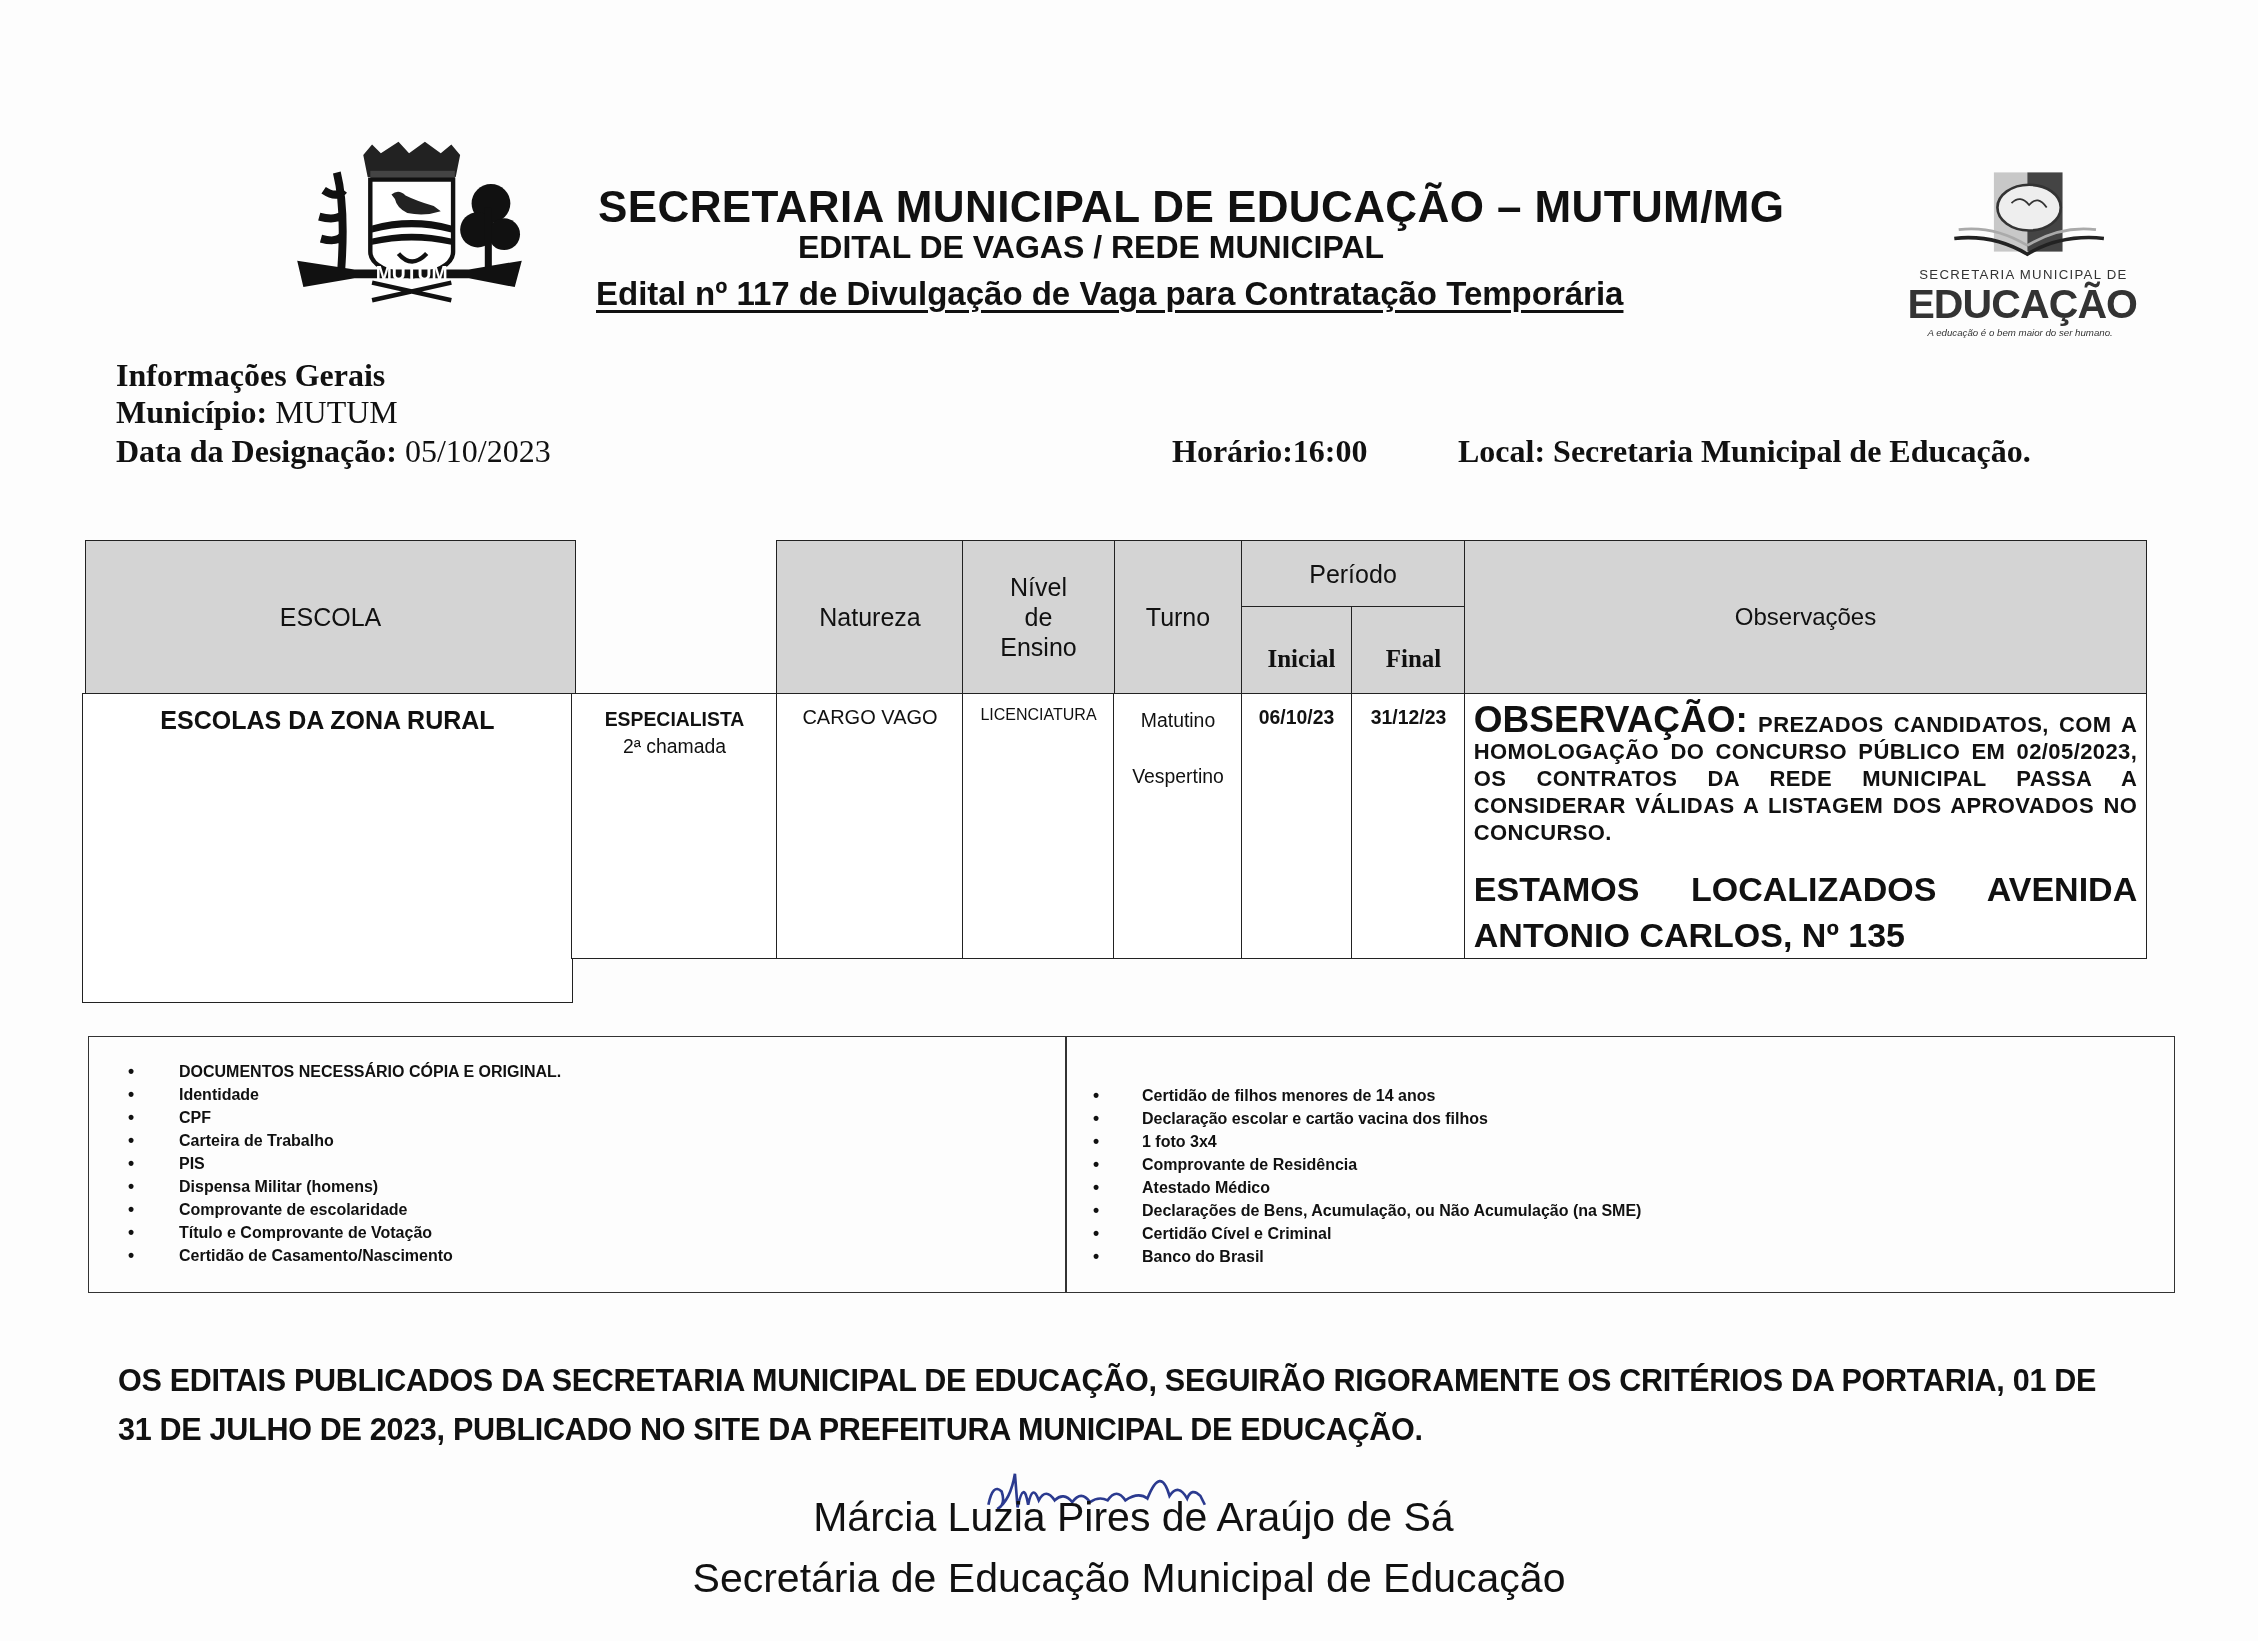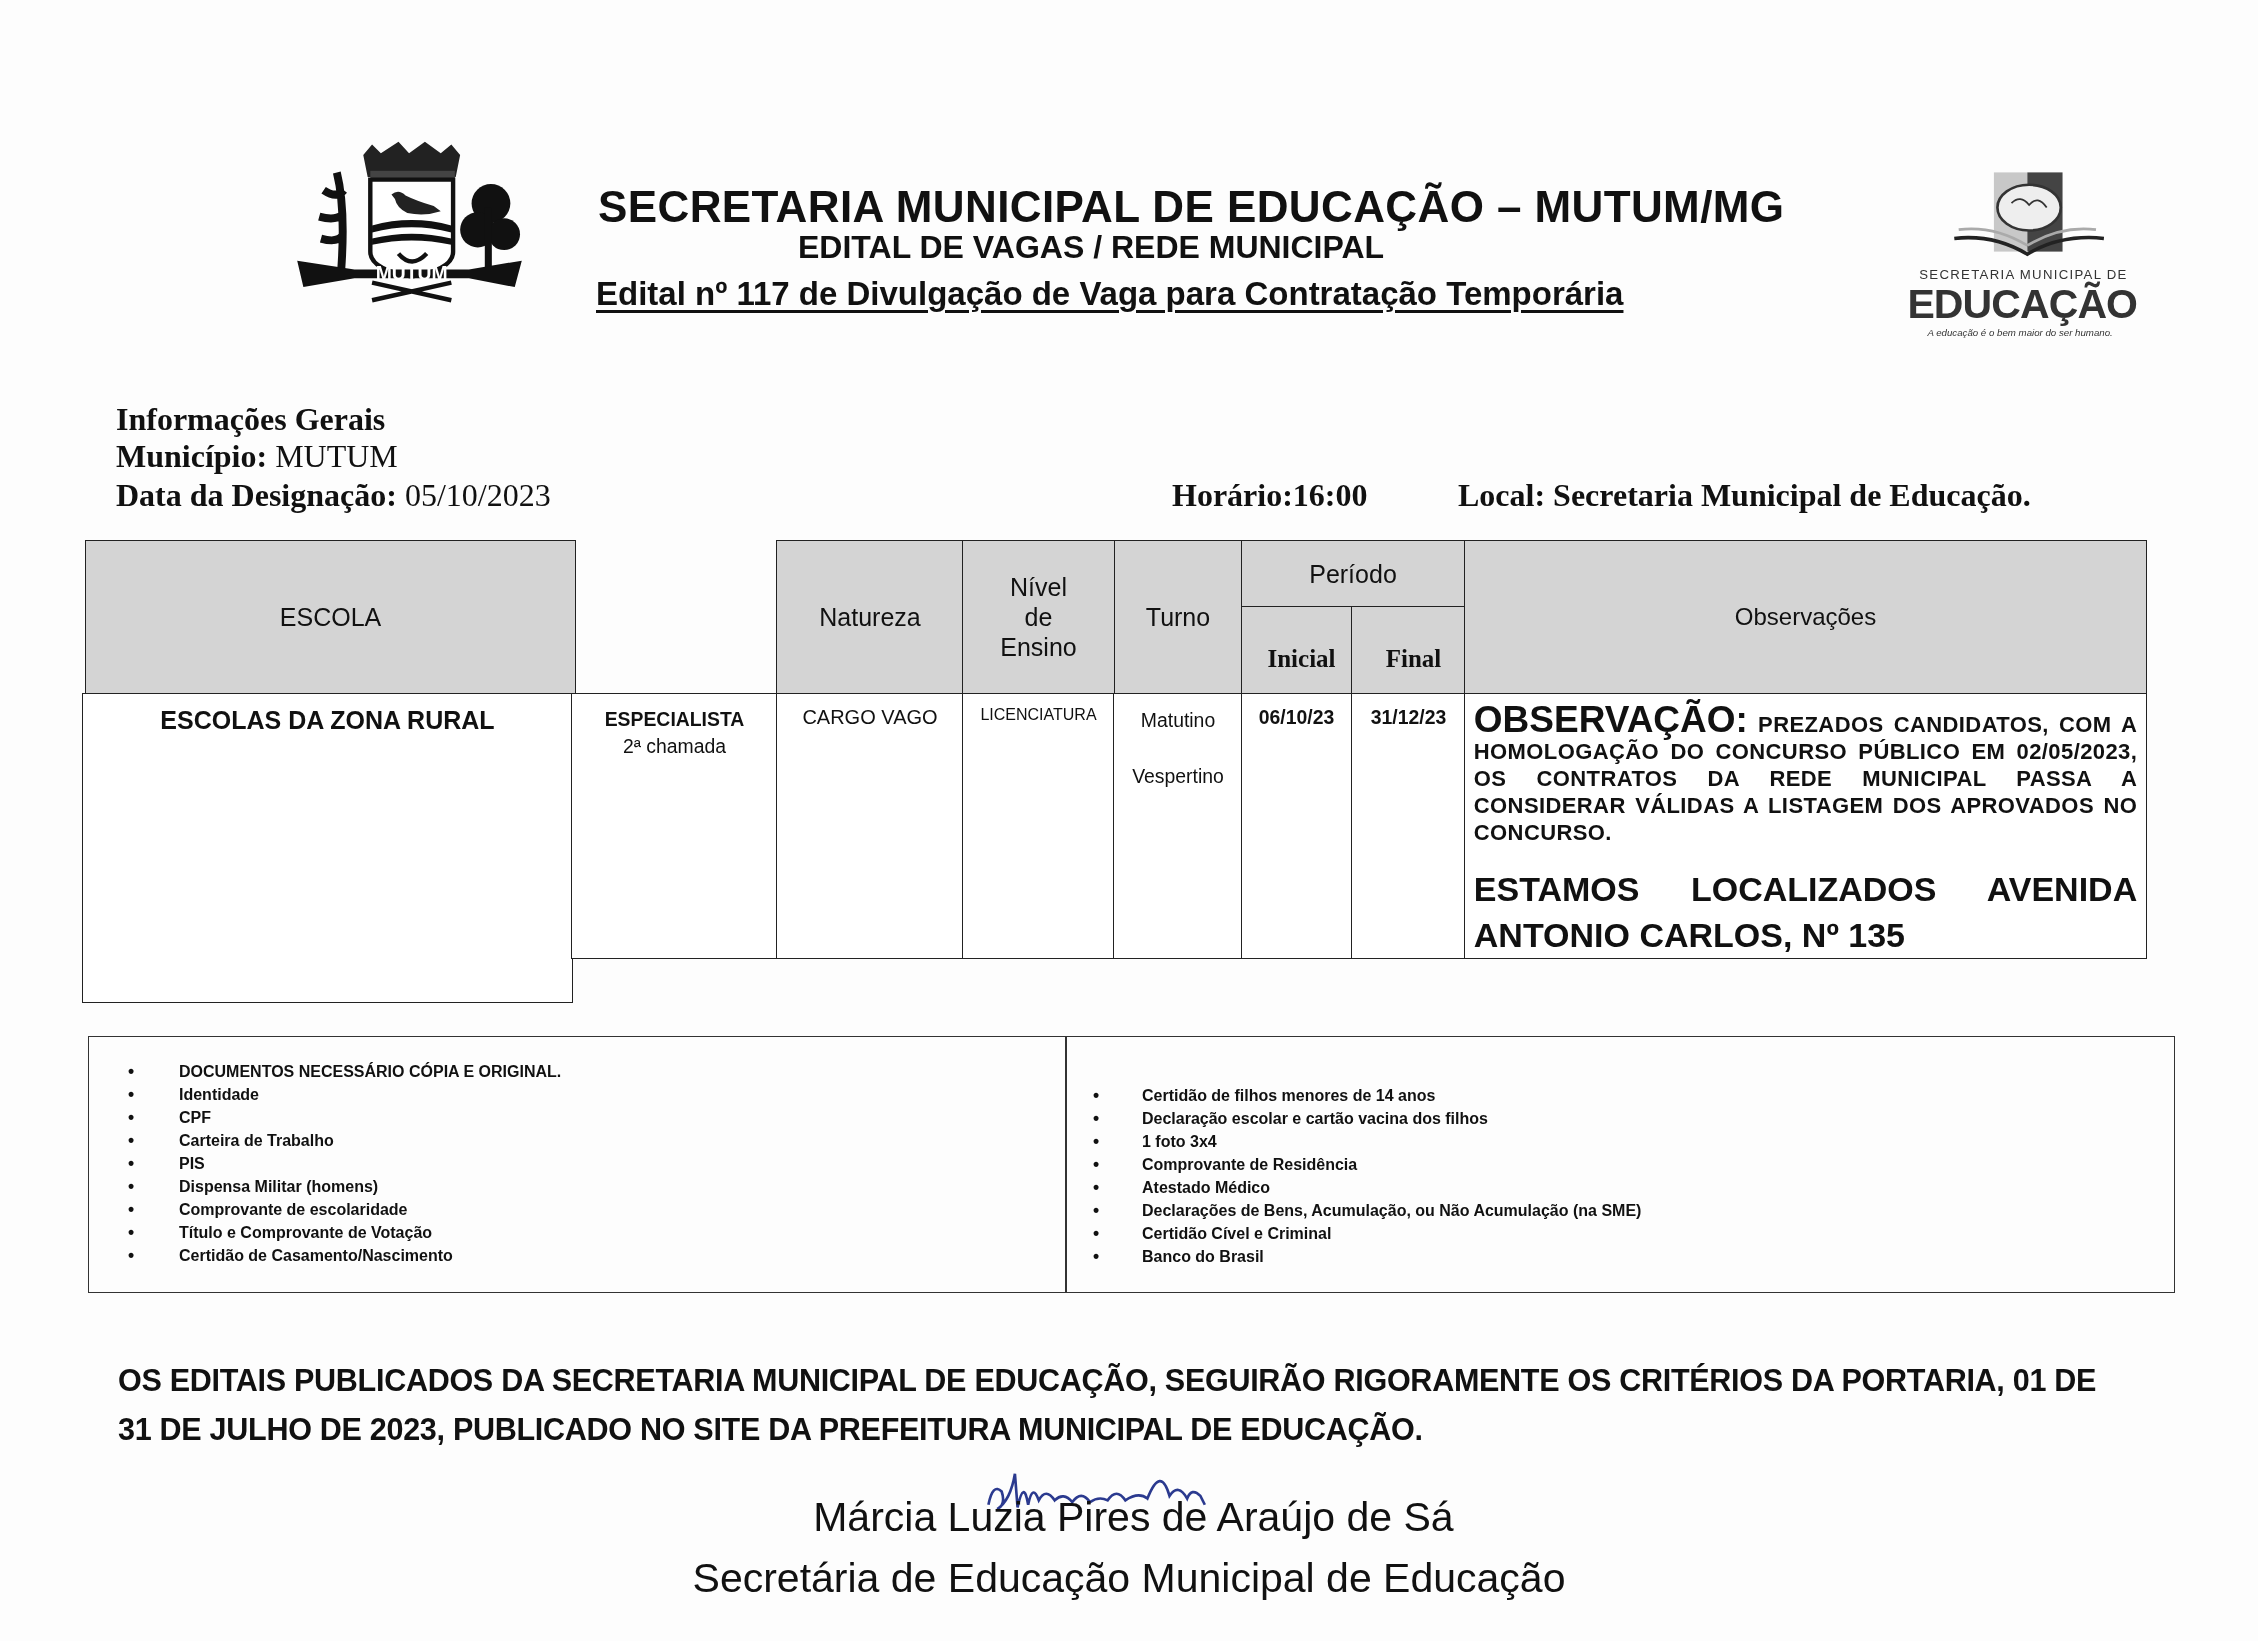--- a/index.html
+++ b/index.html
@@ -7,21 +7,21 @@
   .abs { position:absolute; }
 
   
   #crest { left:284px; top:137px; width:251px; height:168px; }
   #sme-logo { left:1888px; top:168px; width:247px; height:176px; }
   .h-title { font-family:"Liberation Sans", sans-serif; font-weight:bold; white-space:nowrap; }
   #title1 { left:598px; top:170px; font-size:44px; letter-spacing:0.4px; transform:scaleX(1.0);margin-top:12px; }
   #title2 { left:798px; top:229px; font-size:32px; }
   #title3 { left:596px; top:275px; font-size:33px; text-decoration:underline; text-decoration-thickness:2.6px; text-underline-offset:5.3px; }
 
-  .serif { font-family:"Liberation Serif", serif;margin-top:44px; }
+  .serif { font-family:"Liberation Serif", serif; }
   .info { font-size:32px; white-space:nowrap; }
   .info b { font-weight:bold; }
   #info-title { left:116px; top:357px; }
   #info-mun { left:116px; top:394px; }
   #info-data { left:116px; top:433px; }
   #info-hora { left:1172px; top:433px; }
   #info-local { left:1458px; top:433px; }
 
   
   #vagas-table { left:82px; top:540px; width:2064px; height:419px; }

